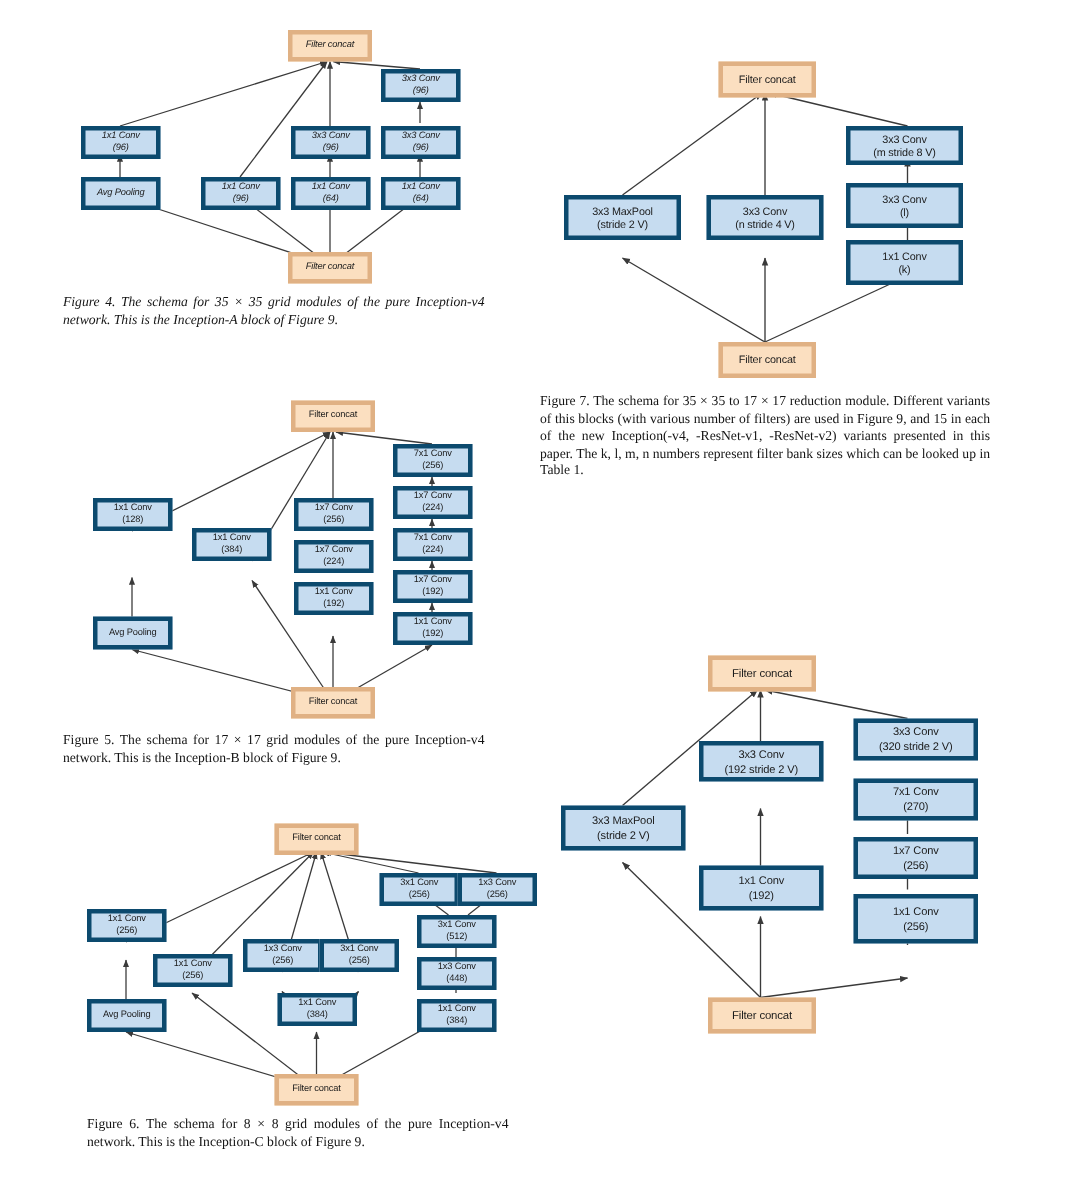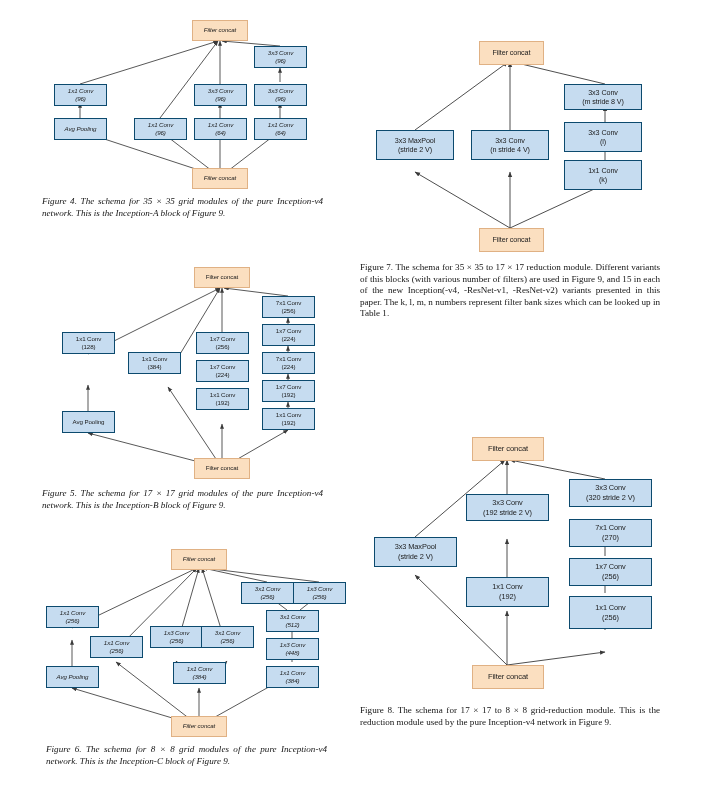--- a/index.html
+++ b/index.html
@@ -5,21 +5,21 @@
   html,body{margin:0;padding:0;background:#ffffff;}
   body{width:720px;height:794px;position:relative;overflow:hidden;
        font-family:"Liberation Sans", sans-serif;color:#000;}
   .page{position:absolute;left:0;top:0;width:720px;height:794px;}
 
   .fig{position:absolute;}
   .canvas{position:absolute;left:0;top:0;}
   .canvas svg{position:absolute;left:0;top:0;overflow:visible;}
 
   .node{position:absolute;box-sizing:border-box;
-        border:1px solid #0c4a6e;background:#c6dcf0;
+        border:3px solid #0c4a6e;background:#c6dcf0;
         display:flex;flex-direction:column;align-items:center;justify-content:center;
         font-size:6.2px;line-height:1.32;text-align:center;color:#1b1b1b;
         letter-spacing:-0.1px;}
   .node.concat{background:#fbdfc0;border-color:#e0b184;}
   .node .l1{display:block;}
   .node .l2{display:block;}
 
   .caption{position:absolute;font-family:"Liberation Serif", serif;
            font-size:9.1px;line-height:11.6px;color:#141414;text-align:justify;}
 
@@ -192,24 +192,24 @@
       <div class="node" style="left:262px;top:158px;width:53px;height:22px;">
         <span class="l1">1x1 Conv</span>
         <span class="l2">(192)</span>
       </div>
 
       <div class="node concat" style="left:194px;top:208px;width:56px;height:21px;">
         <span class="l1">Filter concat</span>
       </div>
     </div>
 
-    <div class="caption" style="left:42px;top:238px;width:281px;font-style:italic;">Figure 5. The schema for 17 × 17 grid modules of the pure Inception-v4 network. This is the Inception-B block of Figure 9.</div>
+    <div class="caption" style="left:42px;top:238px;width:281px;">Figure 5. The schema for 17 × 17 grid modules of the pure Inception-v4 network. This is the Inception-B block of Figure 9.</div>
   </div>
 
-  <div class="fig" style="left:4px;top:540px;width:360px;height:254px;font-style:italic;">
+  <div class="fig" style="left:16px;top:540px;width:360px;height:254px;">
     <div class="canvas" style="width:360px;height:200px;">
       <svg width="360" height="200">
         <g stroke="#3a3a3a" stroke-width="0.85" fill="none" marker-end="url(#ah)">
 
           <path d="M195,186 L68,148"></path>
           <path d="M195,186 L112,122"></path>
           <path d="M195,186 L195,148"></path>
           <path d="M195,186 L288,134"></path>
 
           <path d="M68,136 L68,100"></path>
@@ -411,17 +411,16 @@
       <div class="node" style="left:209px;top:181px;width:83px;height:33px;font-size:7.4px;">
         <span class="l1">1x1 Conv</span>
         <span class="l2">(256)</span>
       </div>
 
       <div class="node concat" style="left:112px;top:250px;width:72px;height:24px;font-size:7.6px;">
         <span class="l1">Filter concat</span>
       </div>
     </div>
 
-    <div class="caption" style="left:0px;top:290px;width:300px;">Figure 8. The schema for 17 × 17 to 8 × 8 grid-reduction module. This is the reduction module used by the pure Inception-v4 network in Figure 9.</div>
   </div>
 
 
 </div>
 
 </body></html>

